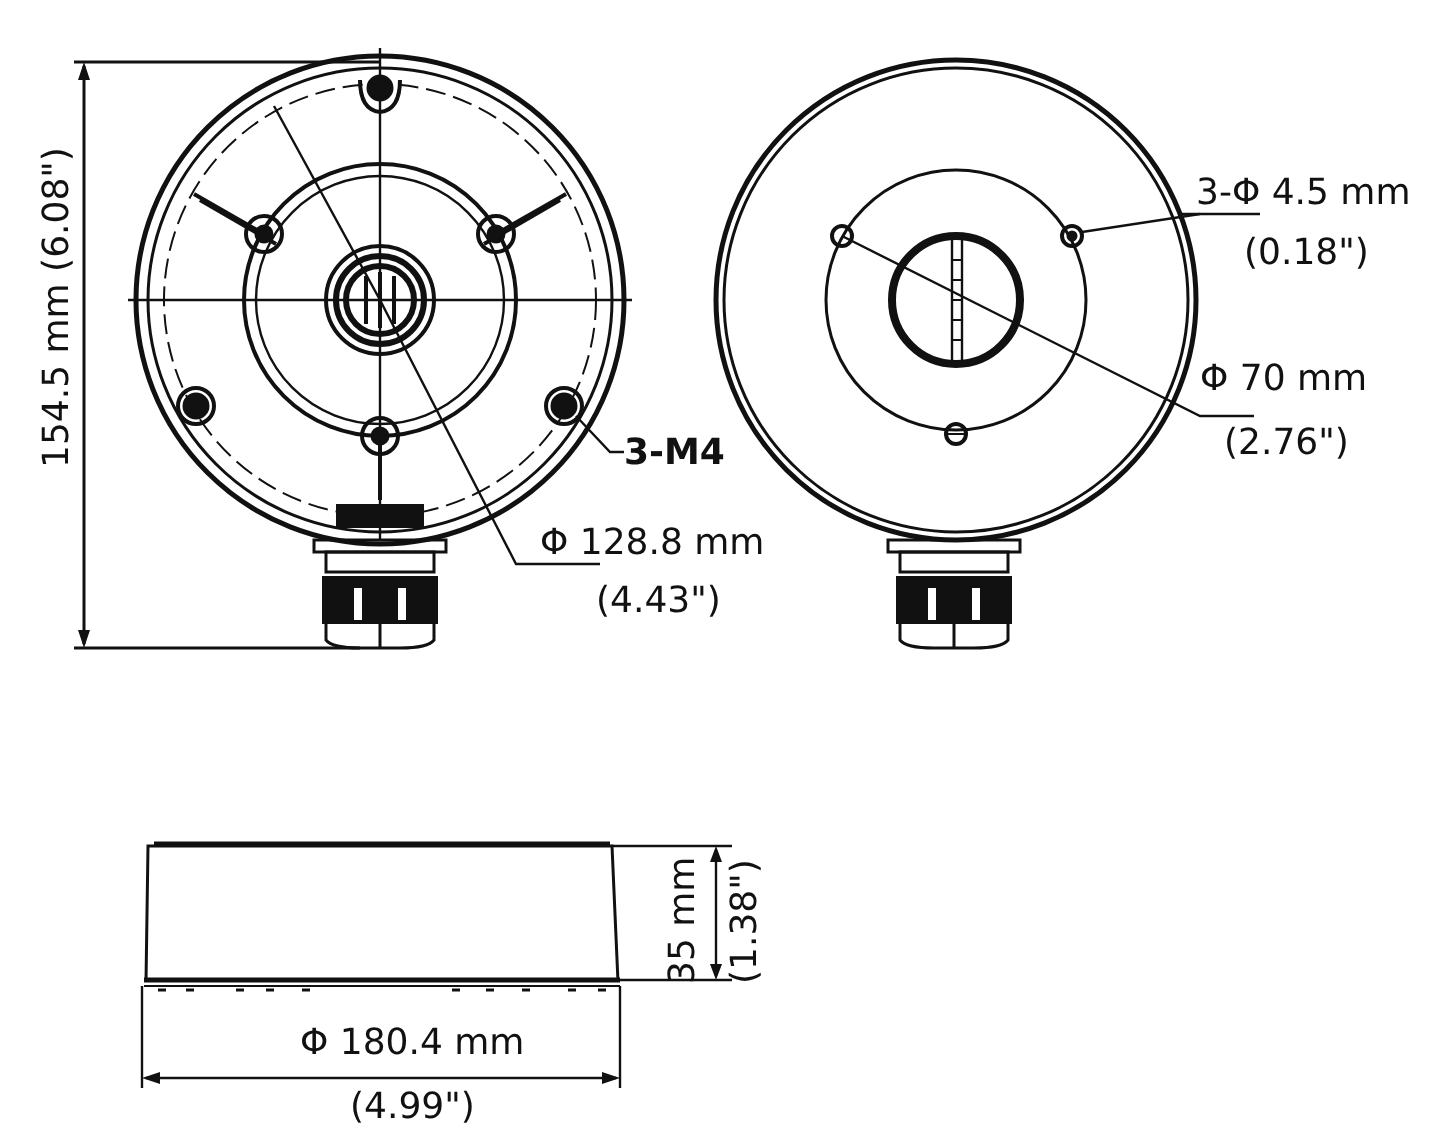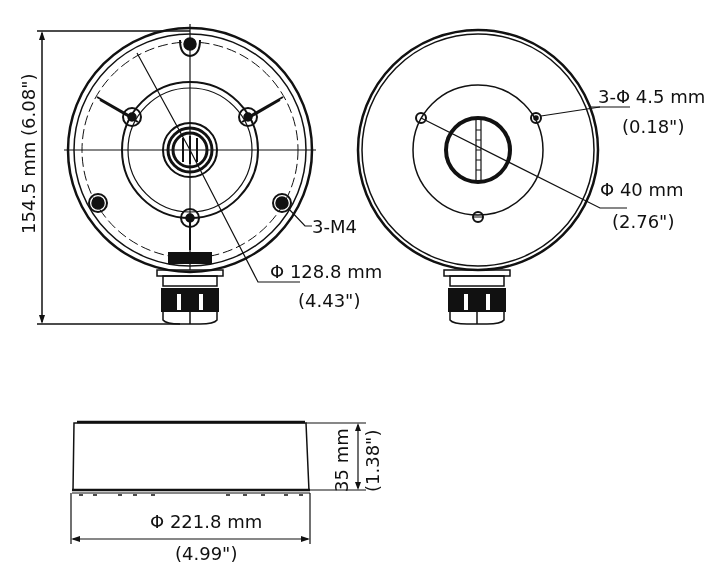--- a/index.html
+++ b/index.html
@@ -158,25 +158,25 @@
       <line x1="306" y1="423" x2="366" y2="423"></line>
       <line x1="310" y1="490" x2="366" y2="490"></line>
       <line x1="358" y1="425" x2="358" y2="488"></line>
       <polygon points="358,423 355,431 361,431" fill="#111" stroke="none"></polygon>
       <polygon points="358,490 355,482 361,482" fill="#111" stroke="none"></polygon>
     </g>
   </g>
 </svg>
 
 <div class="vlbl" style="left:20px; top:234px; font-size:18px;">154.5 mm (6.08")</div>
-<div class="lbl" style="left:312px; top:218px; font-size:18px;">3-M4</div>
+<div class="lbl" style="left:312px; top:218px; font-size:18px;font-weight:bold;">3-M4</div>
 <div class="lbl" style="left:270px; top:263px; font-size:18px;">Φ 128.8 mm</div>
 <div class="lbl" style="left:298px; top:292px; font-size:18px;">(4.43")</div>
 
 <div class="lbl" style="left:598px; top:88px; font-size:18px;">3-Φ 4.5 mm</div>
 <div class="lbl" style="left:622px; top:118px; font-size:18px;">(0.18")</div>
-<div class="lbl" style="left:600px; top:181px; font-size:18px;">Φ 40 mm</div>
+<div class="lbl" style="left:600px; top:181px; font-size:18px;">Φ 70 mm</div>
 <div class="lbl" style="left:612px; top:213px; font-size:18px;">(2.76")</div>
 
 <div class="vlbl" style="left:333px; top:492px; font-size:18px;">35 mm</div>
 <div class="vlbl" style="left:364px; top:492px; font-size:18px;">(1.38")</div>
-<div class="lbl" style="left:150px; top:513px; font-size:18px;">Φ 221.8 mm</div>
+<div class="lbl" style="left:150px; top:513px; font-size:18px;">Φ 180.4 mm</div>
 <div class="lbl" style="left:175px; top:545px; font-size:18px;">(4.99")</div>
 
 </body></html>

